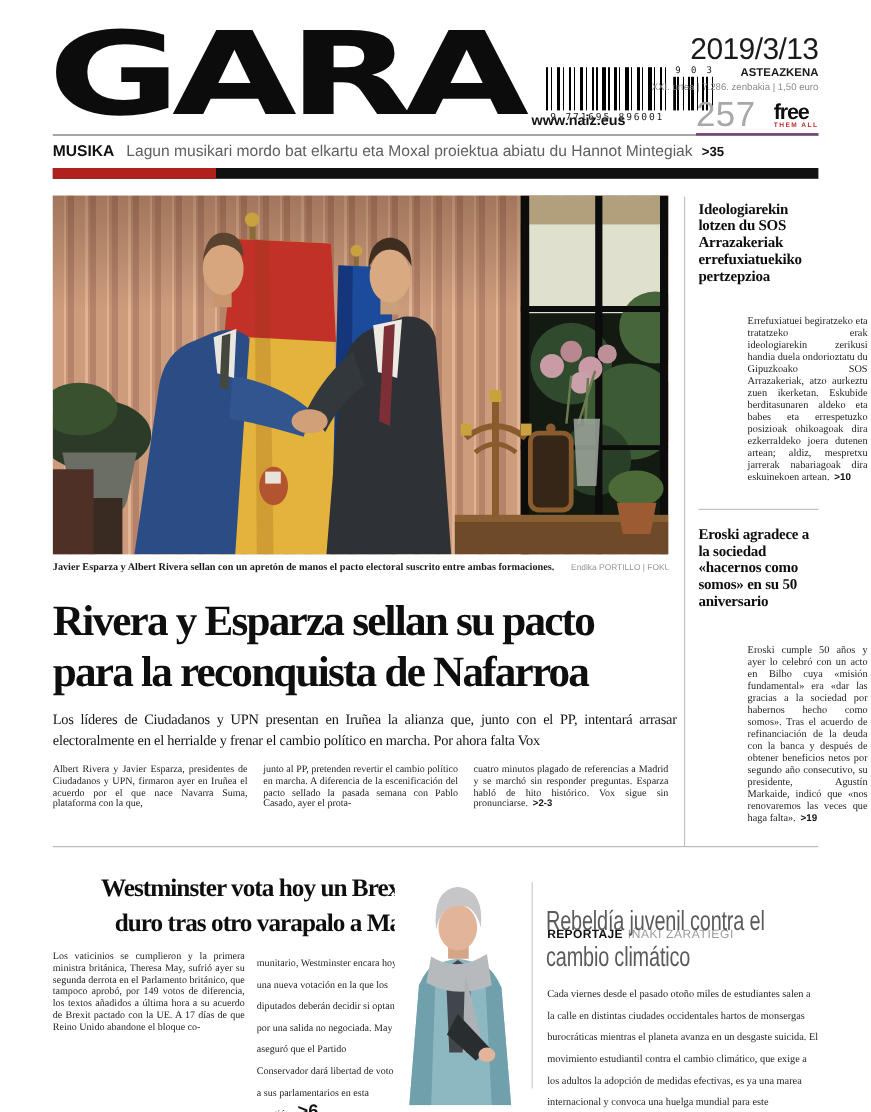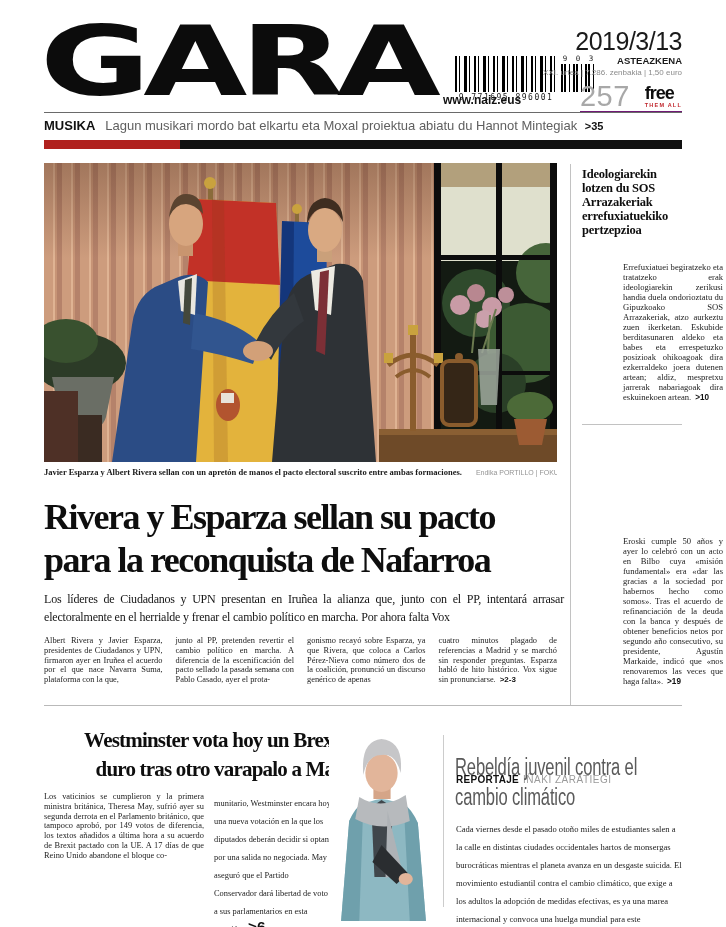--- a/index.html
+++ b/index.html
@@ -210,35 +210,35 @@
   <div class="caption-row">
     <span>Javier Esparza y Albert Rivera sellan con un apretón de manos el pacto electoral suscrito entre ambas formaciones.</span><span class="credit">Endika PORTILLO | FOKU</span>
   </div>
 
   <div class="lead-head">Rivera y Esparza sellan su pacto para la reconquista de Nafarroa</div>
   <div class="lead-sub">Los líderes de Ciudadanos y UPN presentan en Iruñea la alianza que, junto con el PP, intentará arrasar electoralmente en el herrialde y frenar el cambio político en marcha. Por ahora falta Vox</div>
 
   <div class="lead-cols">
     <div class="col bodytxt">Albert Rivera y Javier Esparza, presidentes de Ciudadanos y UPN, firmaron ayer en Iruñea el acuerdo por el que nace Navarra Suma, plataforma con la que,</div>
     <div class="col bodytxt">junto al PP, pretenden revertir el cambio político en marcha. A diferencia de la escenificación del pacto sellado la pasada semana con Pablo Casado, ayer el prota-</div>
-    <div class="col bodytxt">gonismo recayó sobre Esparza, ya que Rivera, que coloca a Carlos Pérez-Nieva como número dos de la coalición, pronunció un discurso genérico de apenas</div>
     <div class="col bodytxt"><span>cuatro minutos plagado de referencias a Madrid y se marchó sin responder preguntas. Esparza habló de hito histórico. Vox sigue sin pronunciarse.</span><span class="ref">&gt;2-3</span></div>
   </div>
 
   <div class="mid-rule"></div>
 
   <div class="v-rule"></div>
 
   <div class="sb-head" style="top:167px">Ideologiarekin lotzen du SOS Arrazakeriak errefuxiatuekiko pertzepzioa</div>
   <div class="sb-body bodytxt" style="top:262px;font-size:8.6px;line-height:10px">
     <span>Errefuxiatuei begiratzeko eta tratatzeko erak ideologiarekin zerikusi handia duela ondorioztatu du Gipuzkoako SOS Arrazakeriak, atzo aurkeztu zuen ikerketan. Eskubide berditasunaren aldeko eta babes eta errespetuzko posizioak ohikoagoak dira ezkerraldeko joera dutenen artean; aldiz, mespretxu jarrerak nabariagoak dira eskuinekoen artean.</span><span class="ref">&gt;10</span>
   </div>
 
   <div class="sb-div"></div>
 
+  <div class="sb-head" style="top:438px">Eroski agradece a la sociedad «hacernos como somos» en su 50 aniversario</div>
   <div class="sb-body bodytxt" style="top:536px;font-size:8.6px;line-height:10px">
     <span>Eroski cumple 50 años y ayer lo celebró con un acto en Bilbo cuya «misión fundamental» era «dar las gracias a la sociedad por habernos hecho como somos». Tras el acuerdo de refinanciación de la deuda con la banca y después de obtener beneficios netos por segundo año consecutivo, su presidente, Agustín Markaide, indicó que «nos renovaremos las veces que haga falta».</span><span class="ref">&gt;19</span>
   </div>
 
   <div class="bx-head">Westminster vota hoy un Brexit duro tras otro varapalo a May</div>
   <div class="bx-col1 bodytxt">Los vaticinios se cumplieron y la primera ministra británica, Theresa May, sufrió ayer su segunda derrota en el Parlamento británico, que tampoco aprobó, por 149 votos de diferencia, los textos añadidos a última hora a su acuerdo de Brexit pactado con la UE. A 17 días de que Reino Unido abandone el bloque co-</div>
   <div class="bx-col2">
     <span class="bodytxt">munitario, Westminster encara hoy una nueva votación en la que los diputados deberán decidir si optan por una salida no negociada. May aseguró que el Partido Conservador dará libertad de voto a sus parlamentarios en esta cuestión.</span><span class="ref">&gt;6</span>
   </div>
 

